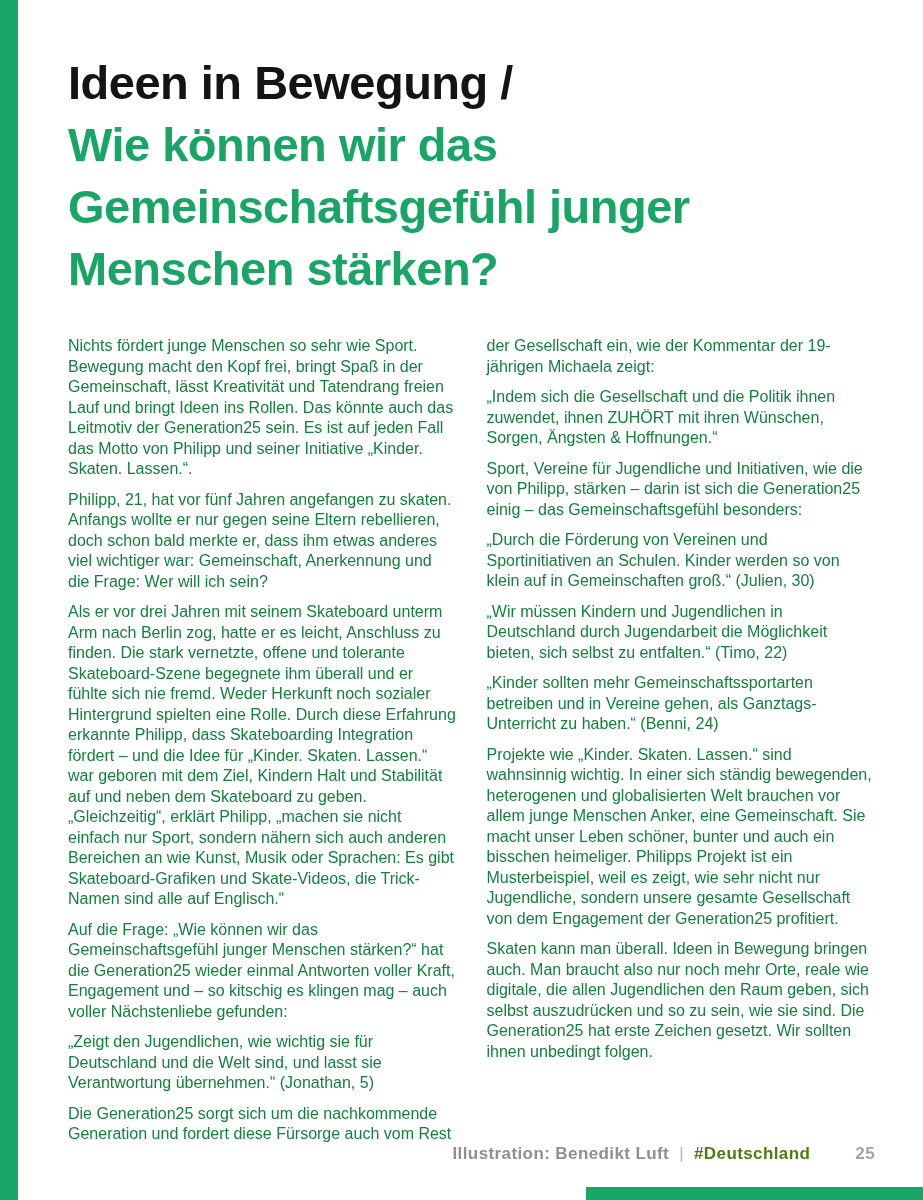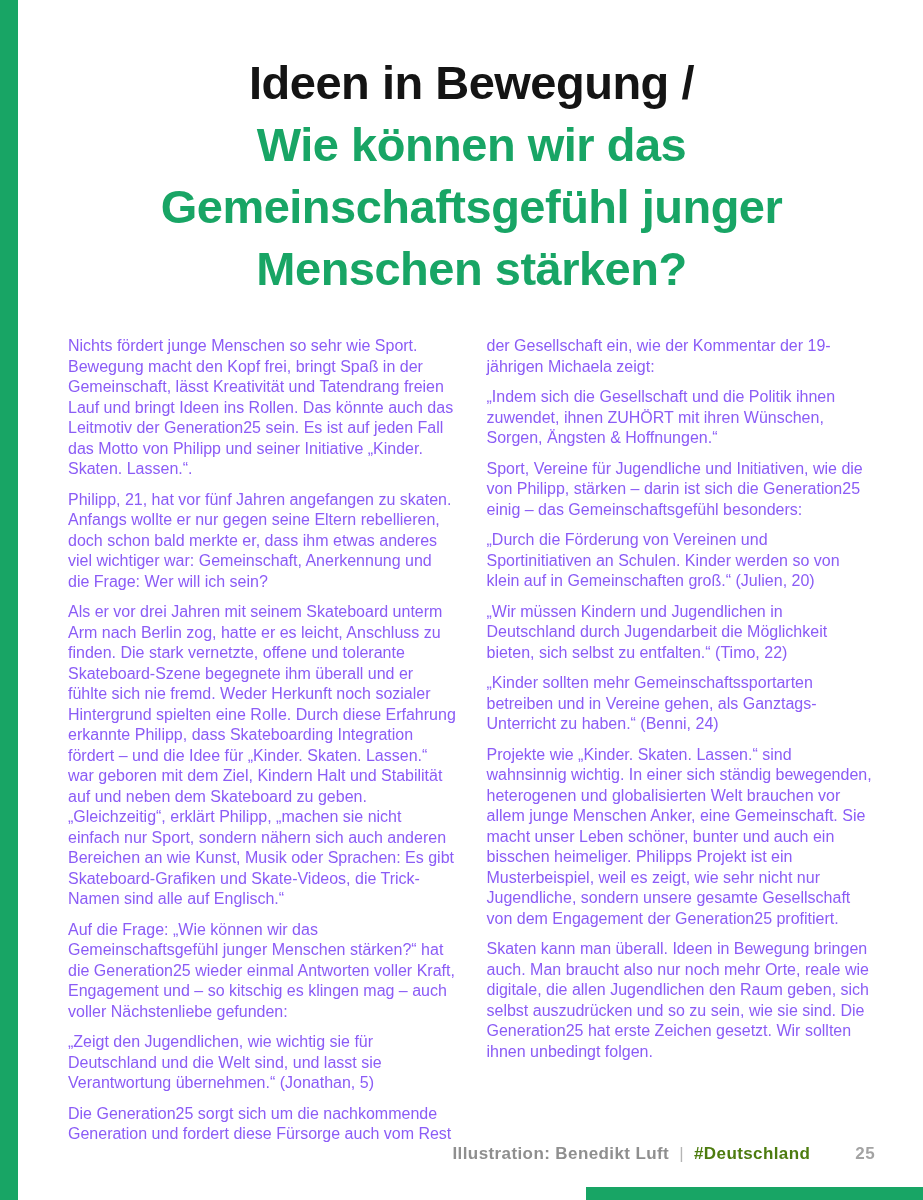--- a/index.html
+++ b/index.html
@@ -25,35 +25,34 @@
     position: absolute;
     left: 68px; top: 0;
     width: 807px;
   }
   .title {
     margin: 52px 0 0 0;
     font-size: 47px;
     line-height: 62px;
     font-weight: 700;
     letter-spacing: -0.5px;
-    text-align: center;
   }
   .title .black { color: #141414; display: inline; }
   .title .green { display: block; }
   .columns {
     display: flex;
     gap: 30px;
     margin-top: 36px;
   }
   .column { flex: 1 1 0; min-width: 0; }
   .column p {
     margin: 0 0 10px 0;
     font-size: 16px;
     line-height: 20.5px;
-    color: #8b5cf6;
+    color: #15803d;
     text-align: left;
   }
   .footer {
     position: absolute;
     right: 48px; bottom: 36px;
     font-size: 17px;
     letter-spacing: 0.4px;
     white-space: nowrap;
   }
   .footer .credit { color: #8f8f8f; font-weight: 700; }
@@ -80,21 +79,21 @@
           <p>Philipp, 21, hat vor fünf Jahren angefangen zu skaten. Anfangs wollte er nur gegen seine Eltern rebellieren, doch schon bald merkte er, dass ihm etwas anderes viel wichtiger war: Gemeinschaft, Anerkennung und die Frage: Wer will ich sein?</p>
           <p>Als er vor drei Jahren mit seinem Skateboard unterm Arm nach Berlin zog, hatte er es leicht, Anschluss zu finden. Die stark vernetzte, offene und tolerante Skateboard-Szene begegnete ihm überall und er fühlte sich nie fremd. Weder Herkunft noch sozialer Hintergrund spielten eine Rolle. Durch diese Erfahrung erkannte Philipp, dass Skateboarding Integration fördert – und die Idee für „Kinder. Skaten. Lassen.“ war geboren mit dem Ziel, Kindern Halt und Stabilität auf und neben dem Skateboard zu geben. „Gleichzeitig“, erklärt Philipp, „machen sie nicht einfach nur Sport, sondern nähern sich auch anderen Bereichen an wie Kunst, Musik oder Sprachen: Es gibt Skateboard-Grafiken und Skate-Videos, die Trick-Namen sind alle auf Englisch.“</p>
           <p>Auf die Frage: „Wie können wir das Gemeinschaftsgefühl junger Menschen stärken?“ hat die Generation25 wieder einmal Antworten voller Kraft, Engagement und – so kitschig es klingen mag – auch voller Nächstenliebe gefunden:</p>
           <p>„Zeigt den Jugendlichen, wie wichtig sie für Deutschland und die Welt sind, und lasst sie Verantwortung übernehmen.“ (Jonathan, 5)</p>
           <p>Die Generation25 sorgt sich um die nachkommende Generation und fordert diese Fürsorge auch vom Rest</p>
         </div>
       <div class="column">
           <p>der Gesellschaft ein, wie der Kommentar der 19-jährigen Michaela zeigt:</p>
           <p>„Indem sich die Gesellschaft und die Politik ihnen zuwendet, ihnen ZUHÖRT mit ihren Wünschen, Sorgen, Ängsten &amp; Hoffnungen.“</p>
           <p>Sport, Vereine für Jugendliche und Initiativen, wie die von Philipp, stärken – darin ist sich die Generation25 einig – das Gemeinschaftsgefühl besonders:</p>
-          <p>„Durch die Förderung von Vereinen und Sportinitiativen an Schulen. Kinder werden so von klein auf in Gemeinschaften groß.“ (Julien, 20)</p>
+          <p>„Durch die Förderung von Vereinen und Sportinitiativen an Schulen. Kinder werden so von klein auf in Gemeinschaften groß.“ (Julien, 30)</p>
           <p>„Wir müssen Kindern und Jugendlichen in Deutschland durch Jugendarbeit die Möglichkeit bieten, sich selbst zu entfalten.“ (Timo, 22)</p>
           <p>„Kinder sollten mehr Gemeinschaftssportarten betreiben und in Vereine gehen, als Ganztags-Unterricht zu haben.“ (Benni, 24)</p>
           <p>Projekte wie „Kinder. Skaten. Lassen.“ sind wahnsinnig wichtig. In einer sich ständig bewegenden, heterogenen und globalisierten Welt brauchen vor allem junge Menschen Anker, eine Gemeinschaft. Sie macht unser Leben schöner, bunter und auch ein bisschen heimeliger. Philipps Projekt ist ein Musterbeispiel, weil es zeigt, wie sehr nicht nur Jugendliche, sondern unsere gesamte Gesellschaft von dem Engagement der Generation25 profitiert.</p>
           <p>Skaten kann man überall. Ideen in Bewegung bringen auch. Man braucht also nur noch mehr Orte, reale wie digitale, die allen Jugendlichen den Raum geben, sich selbst auszudrücken und so zu sein, wie sie sind. Die Generation25 hat erste Zeichen gesetzt. Wir sollten ihnen unbedingt folgen.</p>
         </div>
     </div>
   </div>
 
   <div class="footer">
     <span class="credit">Illustration: Benedikt Luft</span><span class="sep">|</span><span class="tag"><span class="tag-prefix">#Deutschland</span><span class="tag-suffix">25</span></span>

